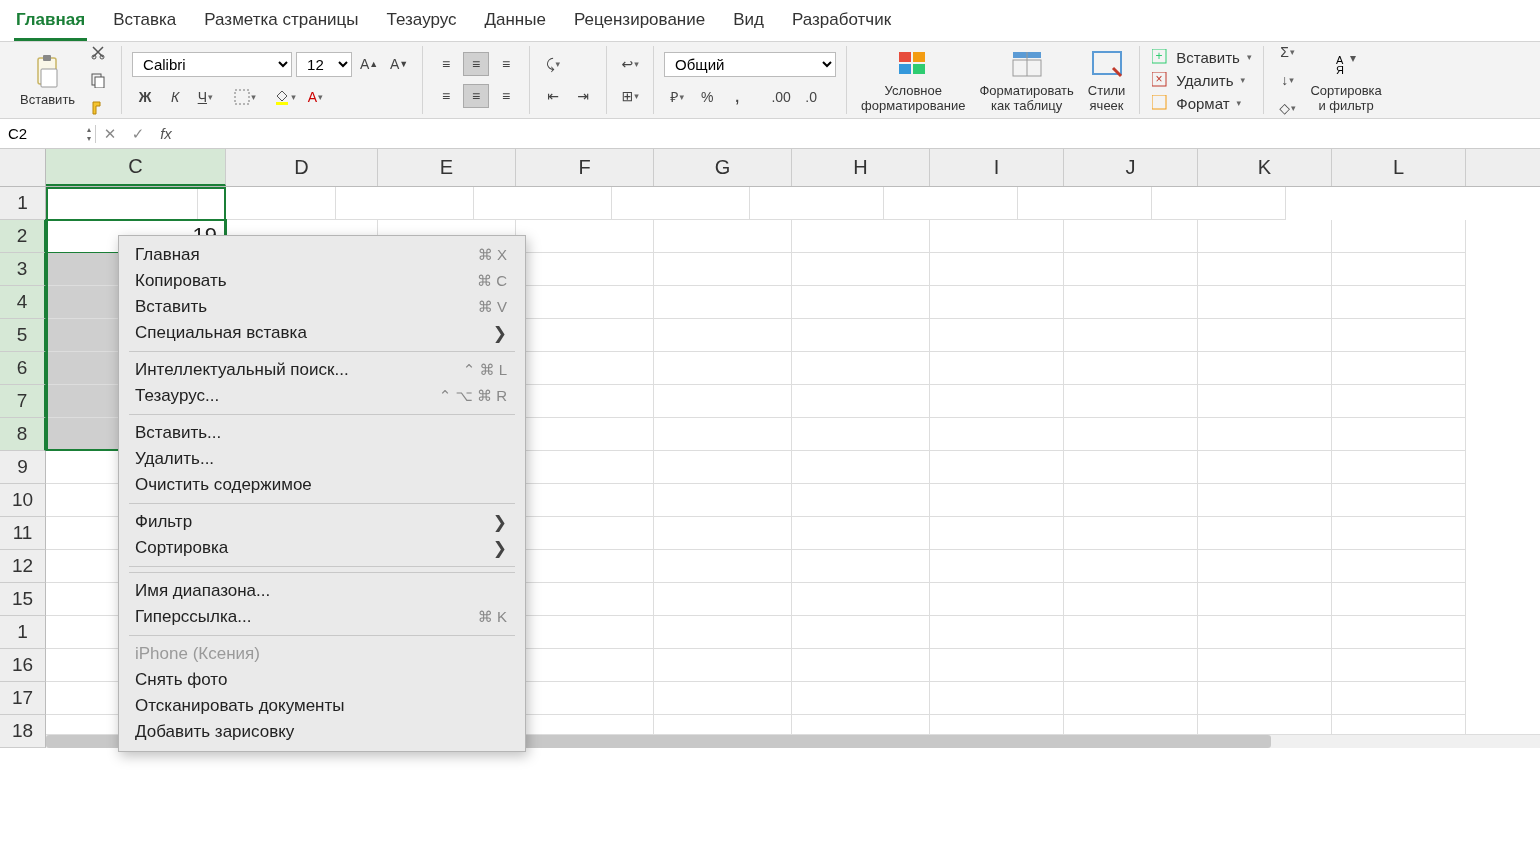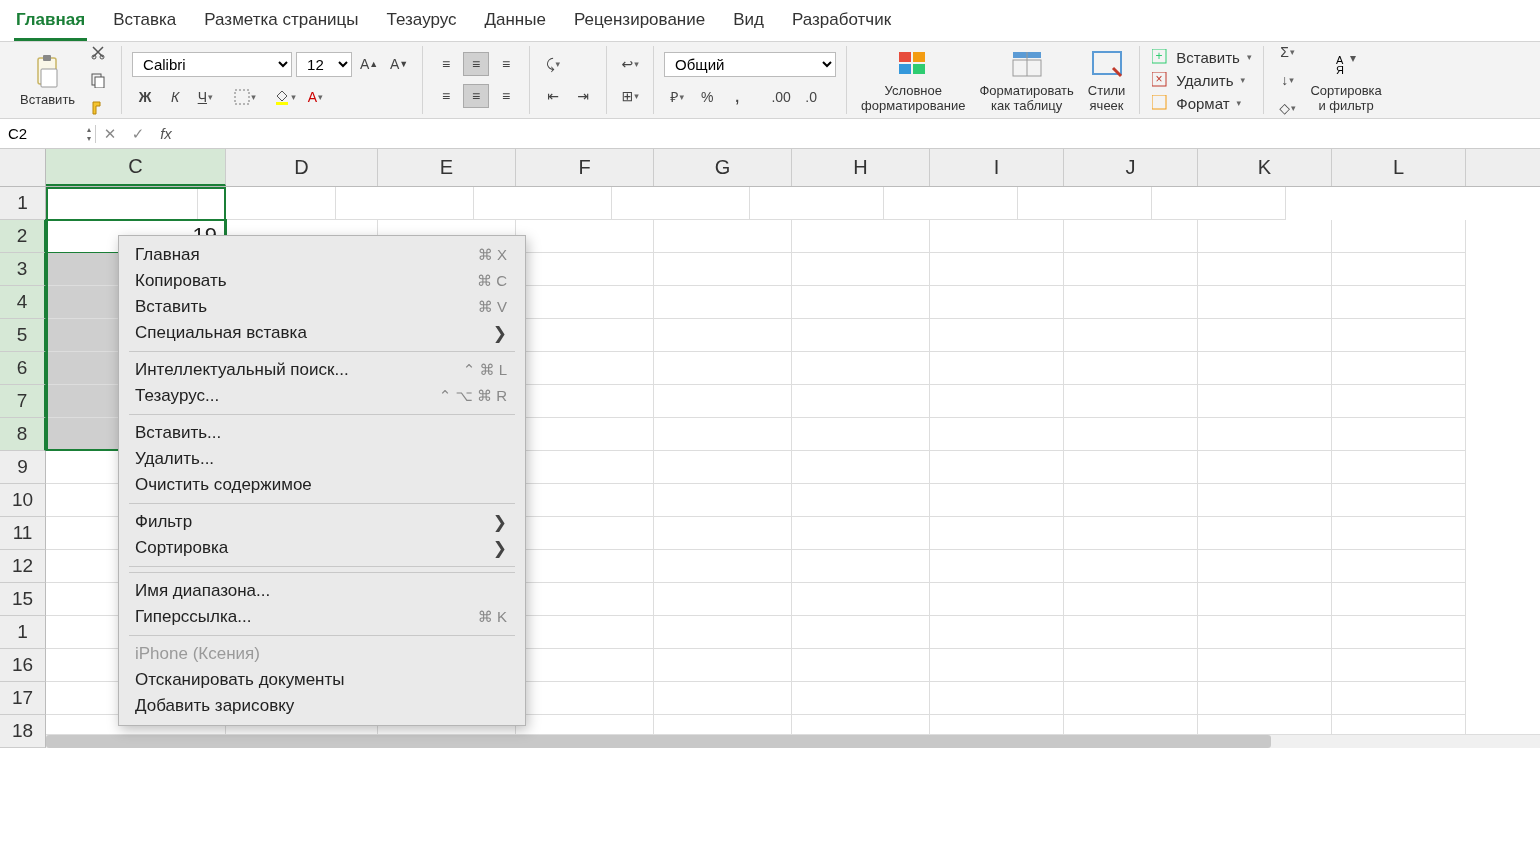--- a/index.html
+++ b/index.html
@@ -596,18 +596,21 @@
     </div>
     <div class="ctx-item">
       <span>Гиперссылка...</span>
       <span class="sc">⌘ K</span>
     </div>
     <div class="ctx-sep"></div>
     <div class="ctx-item disabled">
       <span>iPhone (Ксения)</span>
     </div>
     <div class="ctx-item">
+      <span>Снять фото</span>
+    </div>
+    <div class="ctx-item">
       <span>Отсканировать документы</span>
     </div>
     <div class="ctx-item">
       <span>Добавить зарисовку</span>
     </div>
   </div>
 
 </body></html>

